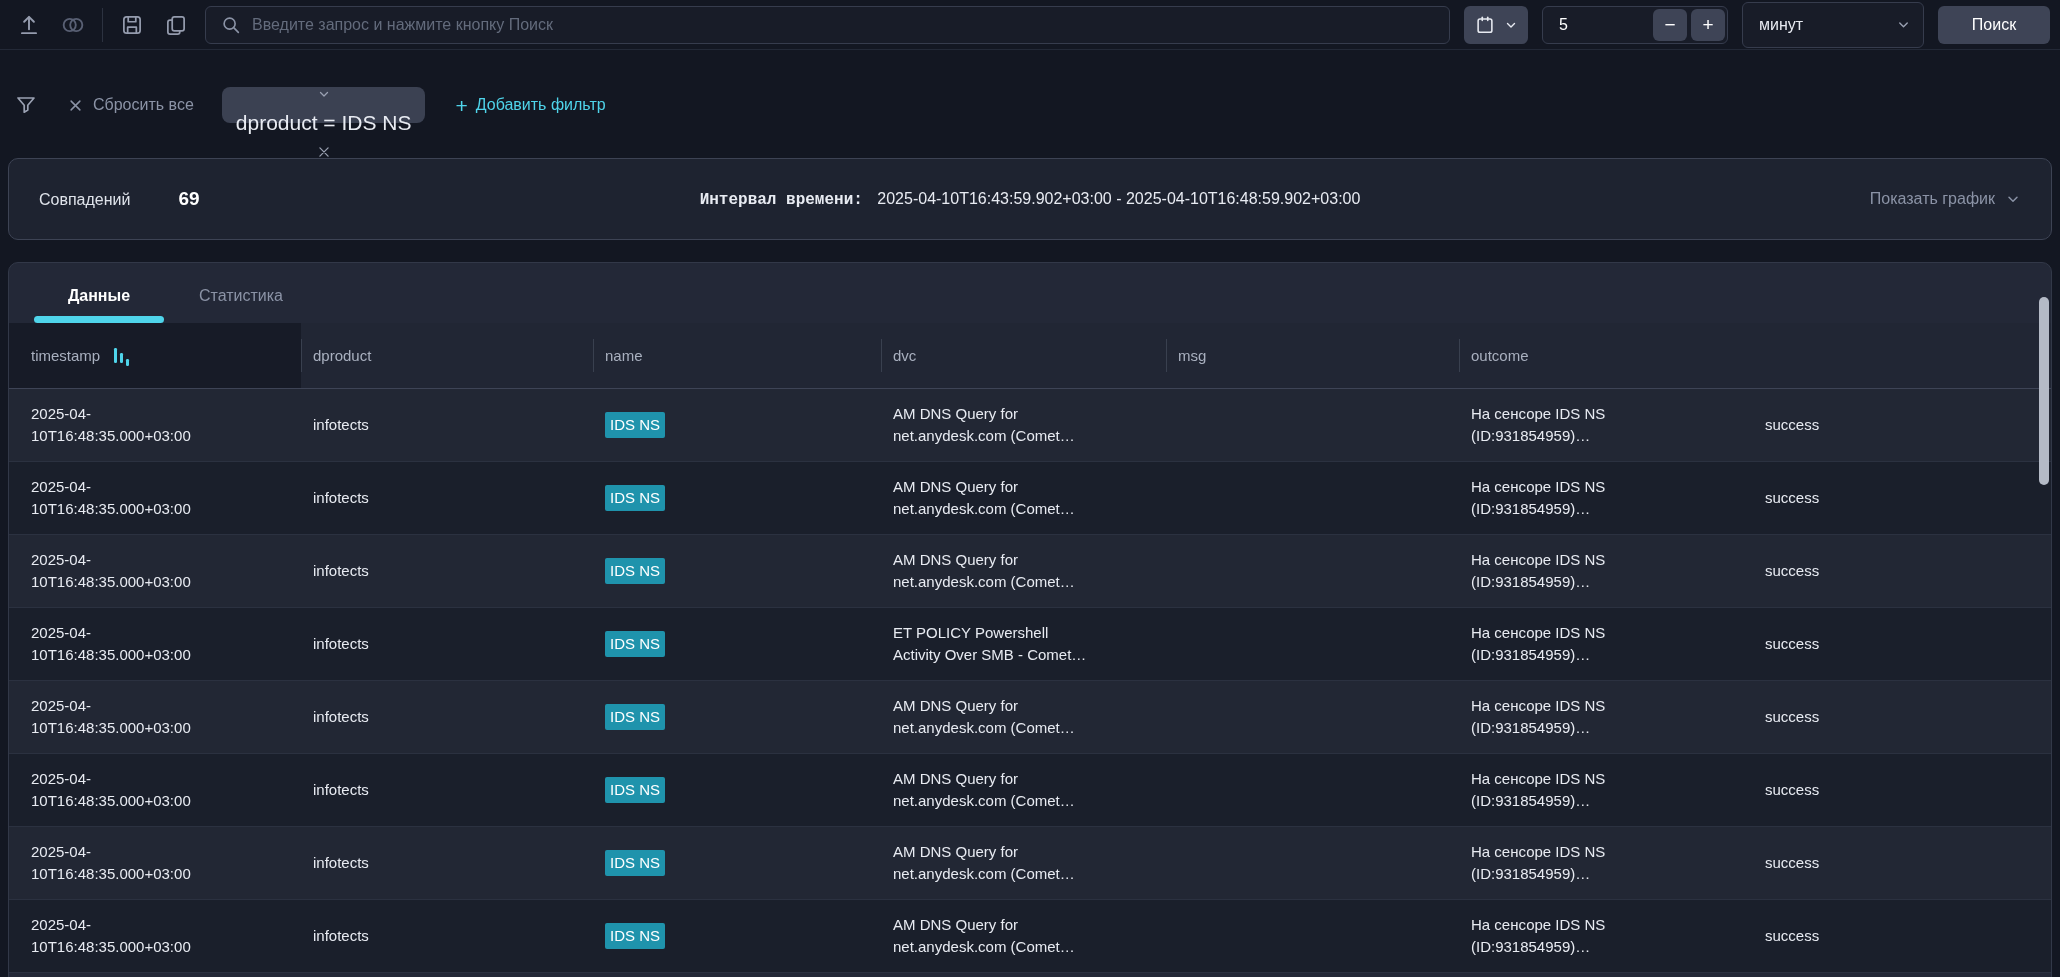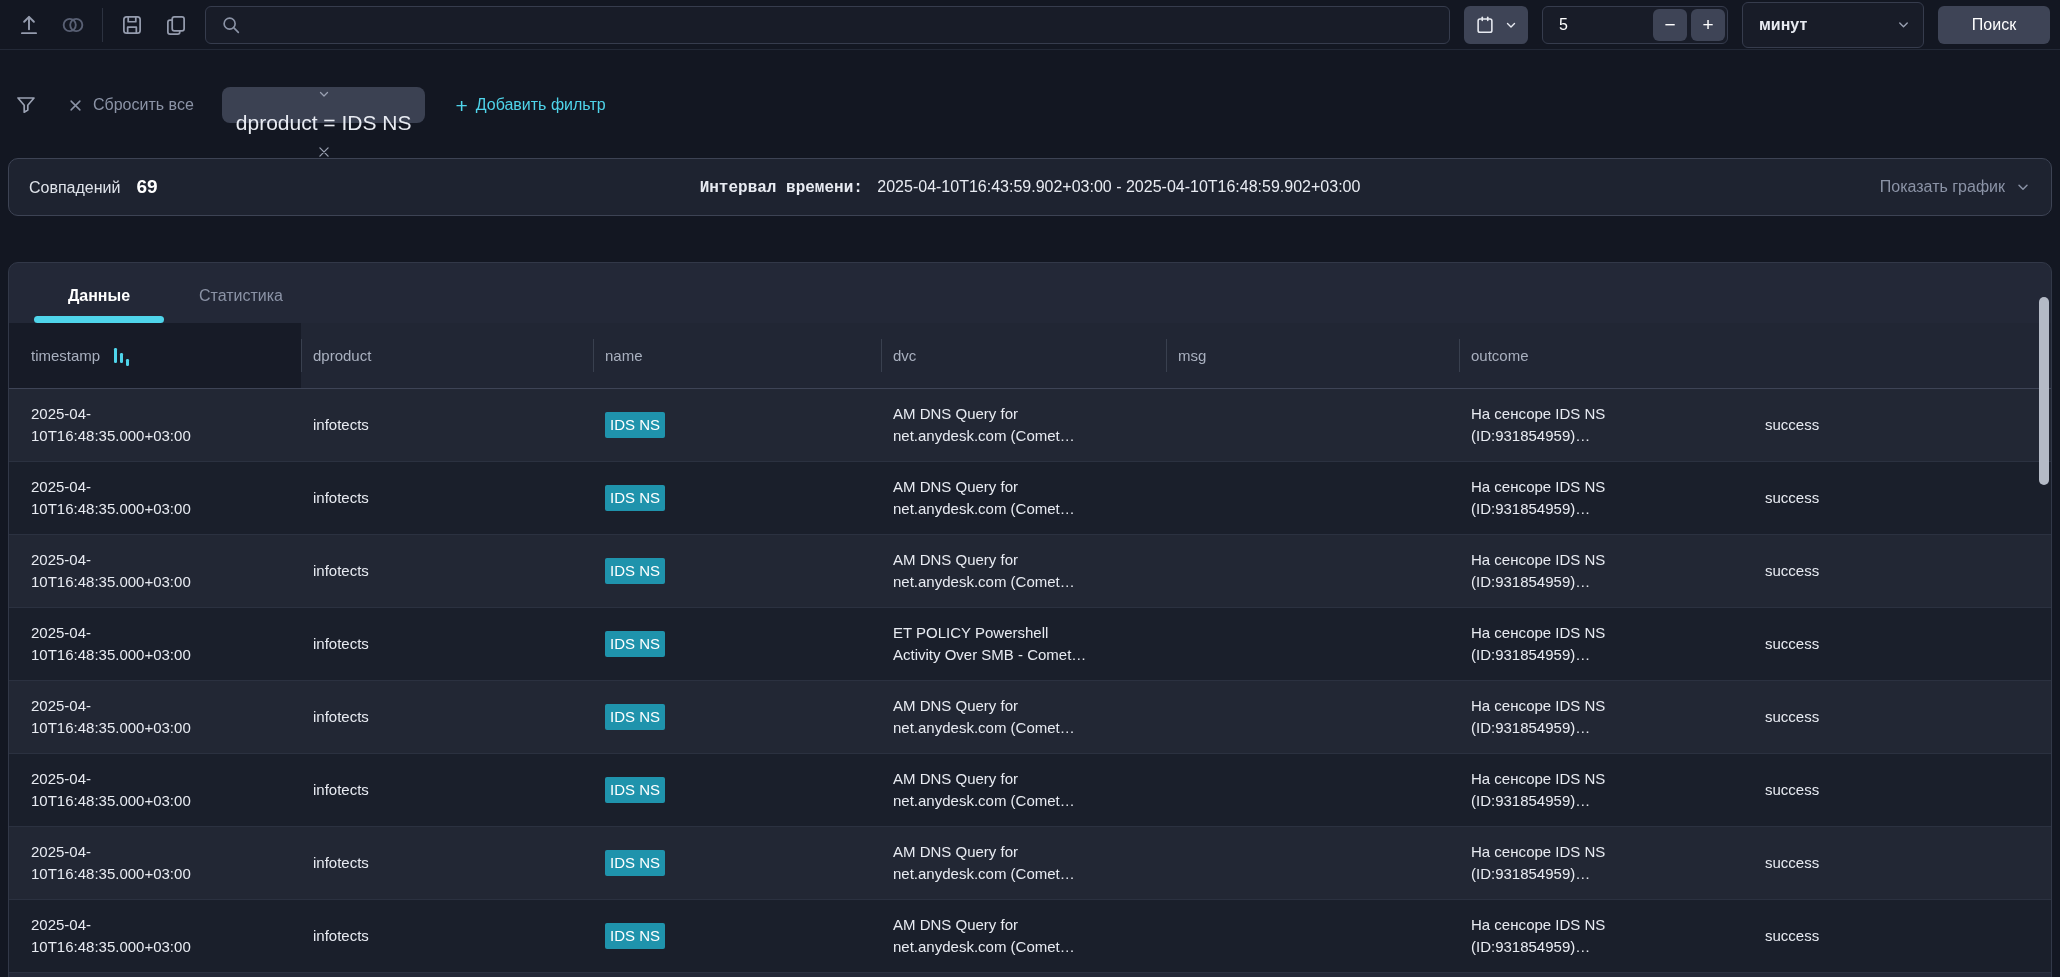--- a/index.html
+++ b/index.html
@@ -45,21 +45,21 @@
   }
   .num-val { flex:1; font-size:16px; color:#fff; }
   .step-btn {
     width:34px; height:32px; background:#3e4456; border-radius:6px;
     display:flex; align-items:center; justify-content:center;
     color:#fff; font-size:19px; cursor:pointer; margin-left:4px; user-select:none;
   }
   .unit-select {
     height:46px; width:182px; background:#181c28; border:1px solid #363c4d; border-radius:6px;
     display:flex; align-items:center; justify-content:space-between;
-    padding:0 12px 0 16px; color:#e8ebf2; font-size:16px; cursor:pointer; flex:0 0 auto;font-weight:bold;
+    padding:0 12px 0 16px; color:#e8ebf2; font-size:16px; cursor:pointer; flex:0 0 auto;
   }
   .unit-select svg { color:#9aa1b2; }
   .search-btn {
     height:38px; width:112px; background:#3e4456; border-radius:6px;
     display:flex; align-items:center; justify-content:center;
     color:#fff; font-size:16px; cursor:pointer; flex:0 0 auto;
   }
 
   
   .filter-row {
@@ -72,27 +72,27 @@
     display:flex; align-items:center; gap:10px;
     background:#3b4152; border-radius:8px; height:36px; padding:0 14px;
     font-size:21px; color:#e8ebf2; margin-left:16px; cursor:pointer;flex-direction:column;
   }
   .chip .chev, .chip .x { color:#9aa1b2; display:flex; }
   .add-filter { display:flex; align-items:center; gap:8px; color:#4fd4ea; font-size:16px; cursor:pointer; margin-left:18px; }
   .add-filter .plus { font-size:21px; line-height:1; }
 
   
   .summary {
-    position:absolute; top:158px; left:8px; right:8px; height:58px;
+    position:absolute; top:158px; left:8px; right:8px; height:82px;
     background:#1e2330; border:1px solid #3d4354; border-radius:10px;
-    display:flex; align-items:center; padding:0 20px;
+    display:flex; align-items:center; padding:0 30px;
   }
   .matches { display:flex; align-items:baseline; gap:16px; }
   .matches-label { font-size:16px; color:#dfe3ea; }
-  .matches-count { font-size:19px; font-weight:bold; color:#fff; }
+  .matches-count { font-size:19px; font-weight:bold; color:#fff;margin-left:32px; }
   .interval { position:absolute; left:50%; transform:translateX(-50%); white-space:nowrap;
     font-size:16px; color:#e8ebf2; }
   .interval b { font-weight:bold; margin-right:10px;font-family:Liberation Mono, monospace; }
   .show-chart { margin-left:auto; display:flex; align-items:center; gap:10px;
     color:#8b93a6; font-size:16px; cursor:pointer; }
 
   
   .tpanel {
     position:absolute; top:262px; left:8px; right:8px; bottom:-6px;
     background:#232837; border:1px solid #323848;
@@ -176,20 +176,21 @@
         </svg>
       </span>
     </div>
     <div class="search-wrap">
       <span>
         <svg width="22" height="22" viewBox="0 0 24 24" fill="none" stroke="currentColor" stroke-width="1.8" stroke-linecap="round">
           <circle cx="10.5" cy="10.5" r="6"></circle>
             <path d="M15.2 15.2L20 20"></path>
         </svg>
       </span>
+      <input class="search-input" value="" placeholder="Введите запрос и нажмите кнопку Поиск" style="">
     </div>
     <div class="cal-btn">
       <span>
         <svg width="22" height="22" viewBox="0 0 24 24" fill="none" stroke="currentColor" stroke-width="1.7" stroke-linecap="round">
           <rect x="4.5" y="5.5" width="15" height="14.5" rx="2"></rect>
           <path d="M9 3.5v3.5"></path>
             <path d="M15 3.5v3.5"></path>
         </svg>
       </span>
       <span>

